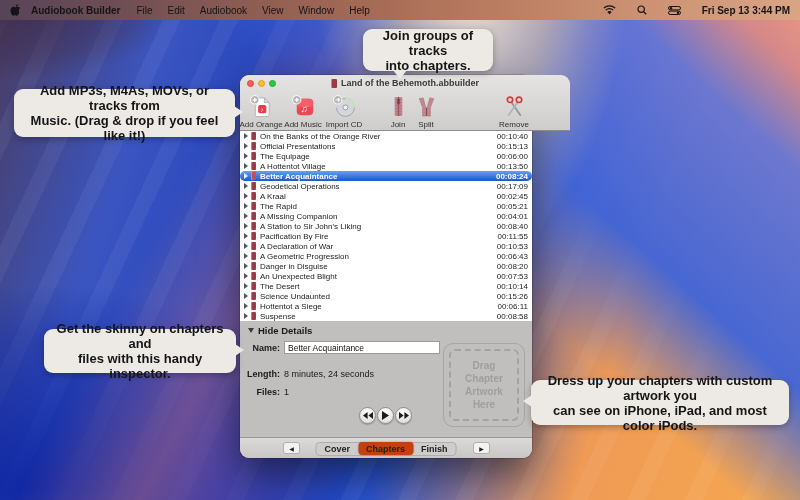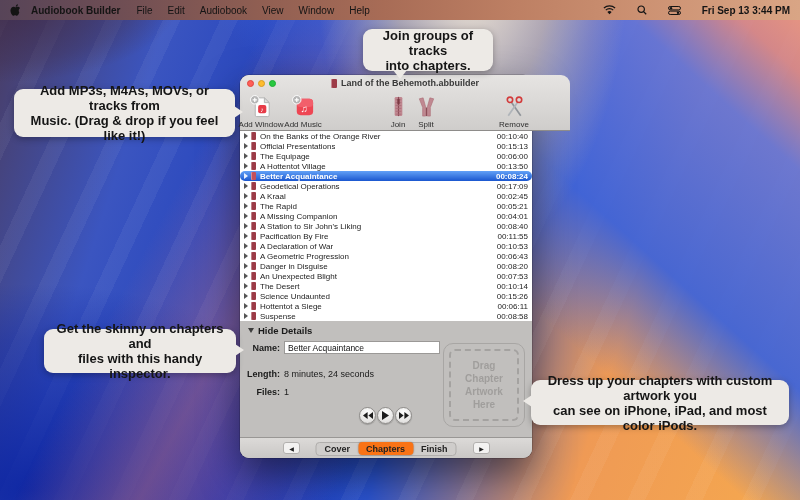--- a/index.html
+++ b/index.html
@@ -75,21 +75,21 @@
     display:flex;flex-direction:column;align-items:center;justify-content:center;}
   .art-line{font-size:10px;font-weight:700;color:#a09e9c;line-height:13px;}
   
   .bottombar{position:absolute;left:0;top:362px;width:292px;height:21px;border-radius:0 0 9px 9px;
     background:linear-gradient(#dcdad8,#c9c7c5);border-top:1px solid #999795;}
   .navbtn{position:absolute;top:4px;width:17px;height:12px;background:#f3f2f1;border:1px solid #b2b0ae;border-radius:3px;
     display:flex;align-items:center;justify-content:center;font-size:6px;color:#222;}
   .seg-wrap{position:absolute;left:50%;transform:translateX(-50%);top:3.5px;height:14px;display:flex;align-items:center;
     background:#cfcdcb;border:0.5px solid #b0aeac;border-radius:4px;}
   .seg{padding:0 8px;font-size:9px;font-weight:700;color:#222;height:13px;display:flex;align-items:center;border-radius:4px;white-space:nowrap;}
-  .seg.sel{background:#f97316;box-shadow:0 0 2px rgba(0,0,0,.35);}
+  .seg.sel{background:#c2410c;box-shadow:0 0 2px rgba(0,0,0,.35);}
 </style>
 </head>
 <body>
 
 <div class="screen">
 
   <div class="menubar">
     <svg class="apple" viewBox="0 0 14 17" fill="#141414">
         <path d="M11.6,9c0-2.2,1.8-3.3,1.9-3.4c-1-1.5-2.6-1.7-3.2-1.8C8.9,3.7,7.7,4.6,7,4.6c-0.7,0-1.8-0.8-2.9-0.8C2.6,3.9,1.2,5,0.5,6.7c-1.3,2.4-0.3,5.9,1,7.8c0.6,1,1.4,2.1,2.4,2c1,0,1.3-0.7,2.5-0.7c1.2,0,1.5,0.7,2.5,0.7c1.1,0,1.7-1,2.4-2c0.7-1.1,1-2.2,1.1-2.3C12.3,12.2,11.6,10.9,11.6,9z M9.6,2.8c0.5-0.7,0.9-1.6,0.8-2.5C9.6,0.3,8.7,0.8,8.2,1.5C7.7,2.1,7.3,3,7.4,3.9C8.3,4,9.1,3.4,9.6,2.8z"></path>
       </svg>
@@ -158,31 +158,42 @@
 
       <div class="tb-item" style="left:1px;width:40px;">
         <svg width="25" height="25" viewBox="0 0 26 26">
           <path d="M8 4h8l5 5v13a1.5 1.5 0 0 1-1.5 1.5H8A1.5 1.5 0 0 1 6.5 22V5.5A1.5 1.5 0 0 1 8 4z" fill="#fdfdfd" stroke="#b2b2b2"></path>
           <path d="M16 4l5 5h-5z" fill="#dcdcdc" stroke="#b2b2b2"></path>
           <rect x="9.5" y="11.5" width="8.5" height="8.5" rx="2" fill="#e73b47"></rect>
           <text x="11.6" y="18.4" font-size="7" fill="#fff">♪</text>
           <circle cx="6" cy="6" r="4.4" fill="#b5b5b5" stroke="#fff"></circle>
           <path d="M6 3.8v4.4M3.8 6h4.4" stroke="#fff" stroke-width="1.3"></path>
         </svg>
-        <span class="tb-label">Add Window</span>
+        <span class="tb-label">Add Orange</span>
       </div>
       <div class="tb-item" style="left:41px;width:44px;">
         <svg width="25" height="25" viewBox="0 0 26 26">
           <rect x="6" y="5" width="17" height="17" rx="4" fill="#ee4653"></rect>
           <rect x="6" y="5" width="17" height="8.5" rx="4" fill="#f25f6b"></rect>
           <text x="10" y="18.8" font-size="10" fill="#fff">♫</text>
           <circle cx="6" cy="6" r="4.4" fill="#b5b5b5" stroke="#fff"></circle>
           <path d="M6 3.8v4.4M3.8 6h4.4" stroke="#fff" stroke-width="1.3"></path>
         </svg>
         <span class="tb-label">Add Music</span>
+      </div>
+      <div class="tb-item" style="left:81px;width:46px;">
+        <svg width="25" height="25" viewBox="0 0 26 26">
+          <circle cx="14" cy="14" r="9.3" fill="#d4d7da" stroke="#a2a2a2"></circle>
+          <path d="M14 4.7a9.3 9.3 0 0 1 9.3 9.3" fill="none" stroke="#c4e0c0" stroke-width="2.4"></path>
+          <path d="M4.7 14a9.3 9.3 0 0 1 4-7.6" fill="none" stroke="#d9cbe4" stroke-width="2.4"></path>
+          <circle cx="14" cy="14" r="2.6" fill="#f2f2f2" stroke="#9a9a9a"></circle>
+          <circle cx="6" cy="6" r="4.4" fill="#b5b5b5" stroke="#fff"></circle>
+          <path d="M3.6 6h4.2M6.2 4.2L8 6 6.2 7.8" fill="none" stroke="#fff" stroke-width="1.2"></path>
+        </svg>
+        <span class="tb-label">Import CD</span>
       </div>
       <div class="tb-item" style="left:143px;width:30px;">
         <svg width="25" height="25" viewBox="0 0 26 26">
           <rect x="9" y="3" width="8" height="20" rx="1.5" fill="#c08891"></rect>
           <path d="M13 3v20" stroke="#8d4c57" stroke-width="1.2"></path>
           <path d="M10 6h6M10 9h6M10 12h6M10 15h6M10 18h6M10 21h6" stroke="#a96a74" stroke-width="0.8"></path>
           <rect x="11.8" y="5" width="2.4" height="6" rx="1" fill="#7c3a44"></rect>
         </svg>
         <span class="tb-label">Join</span>
       </div>

